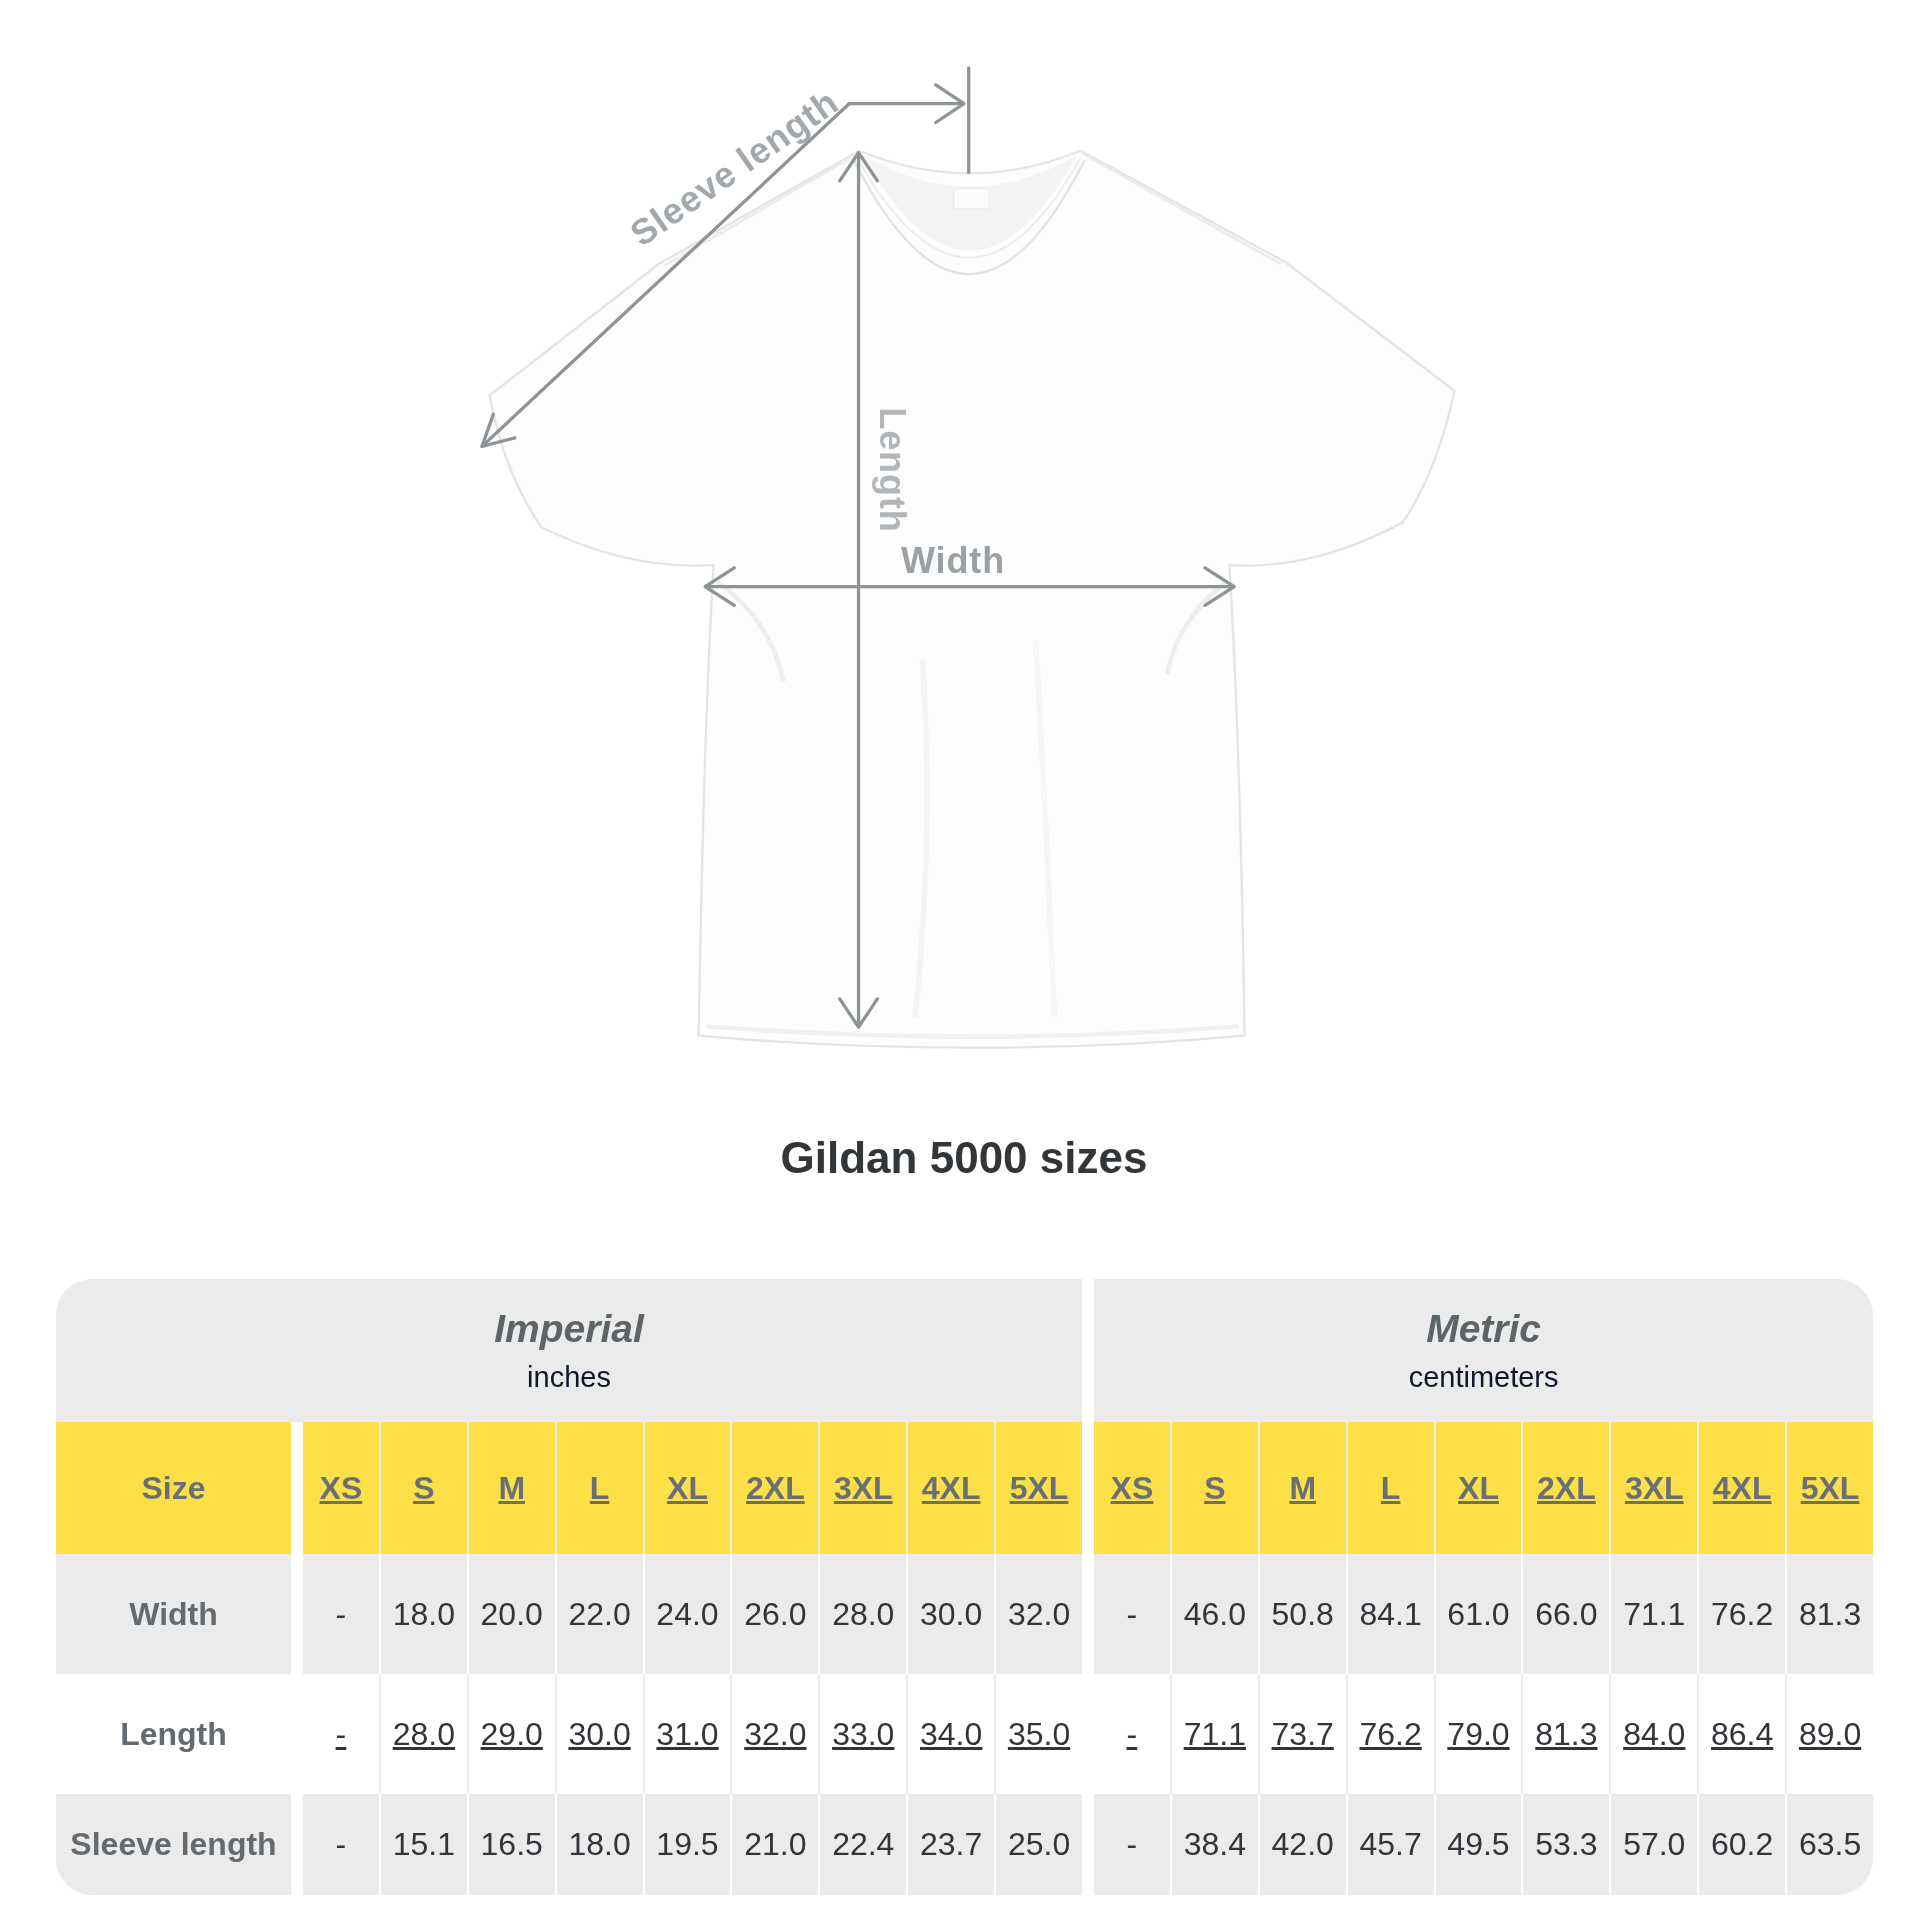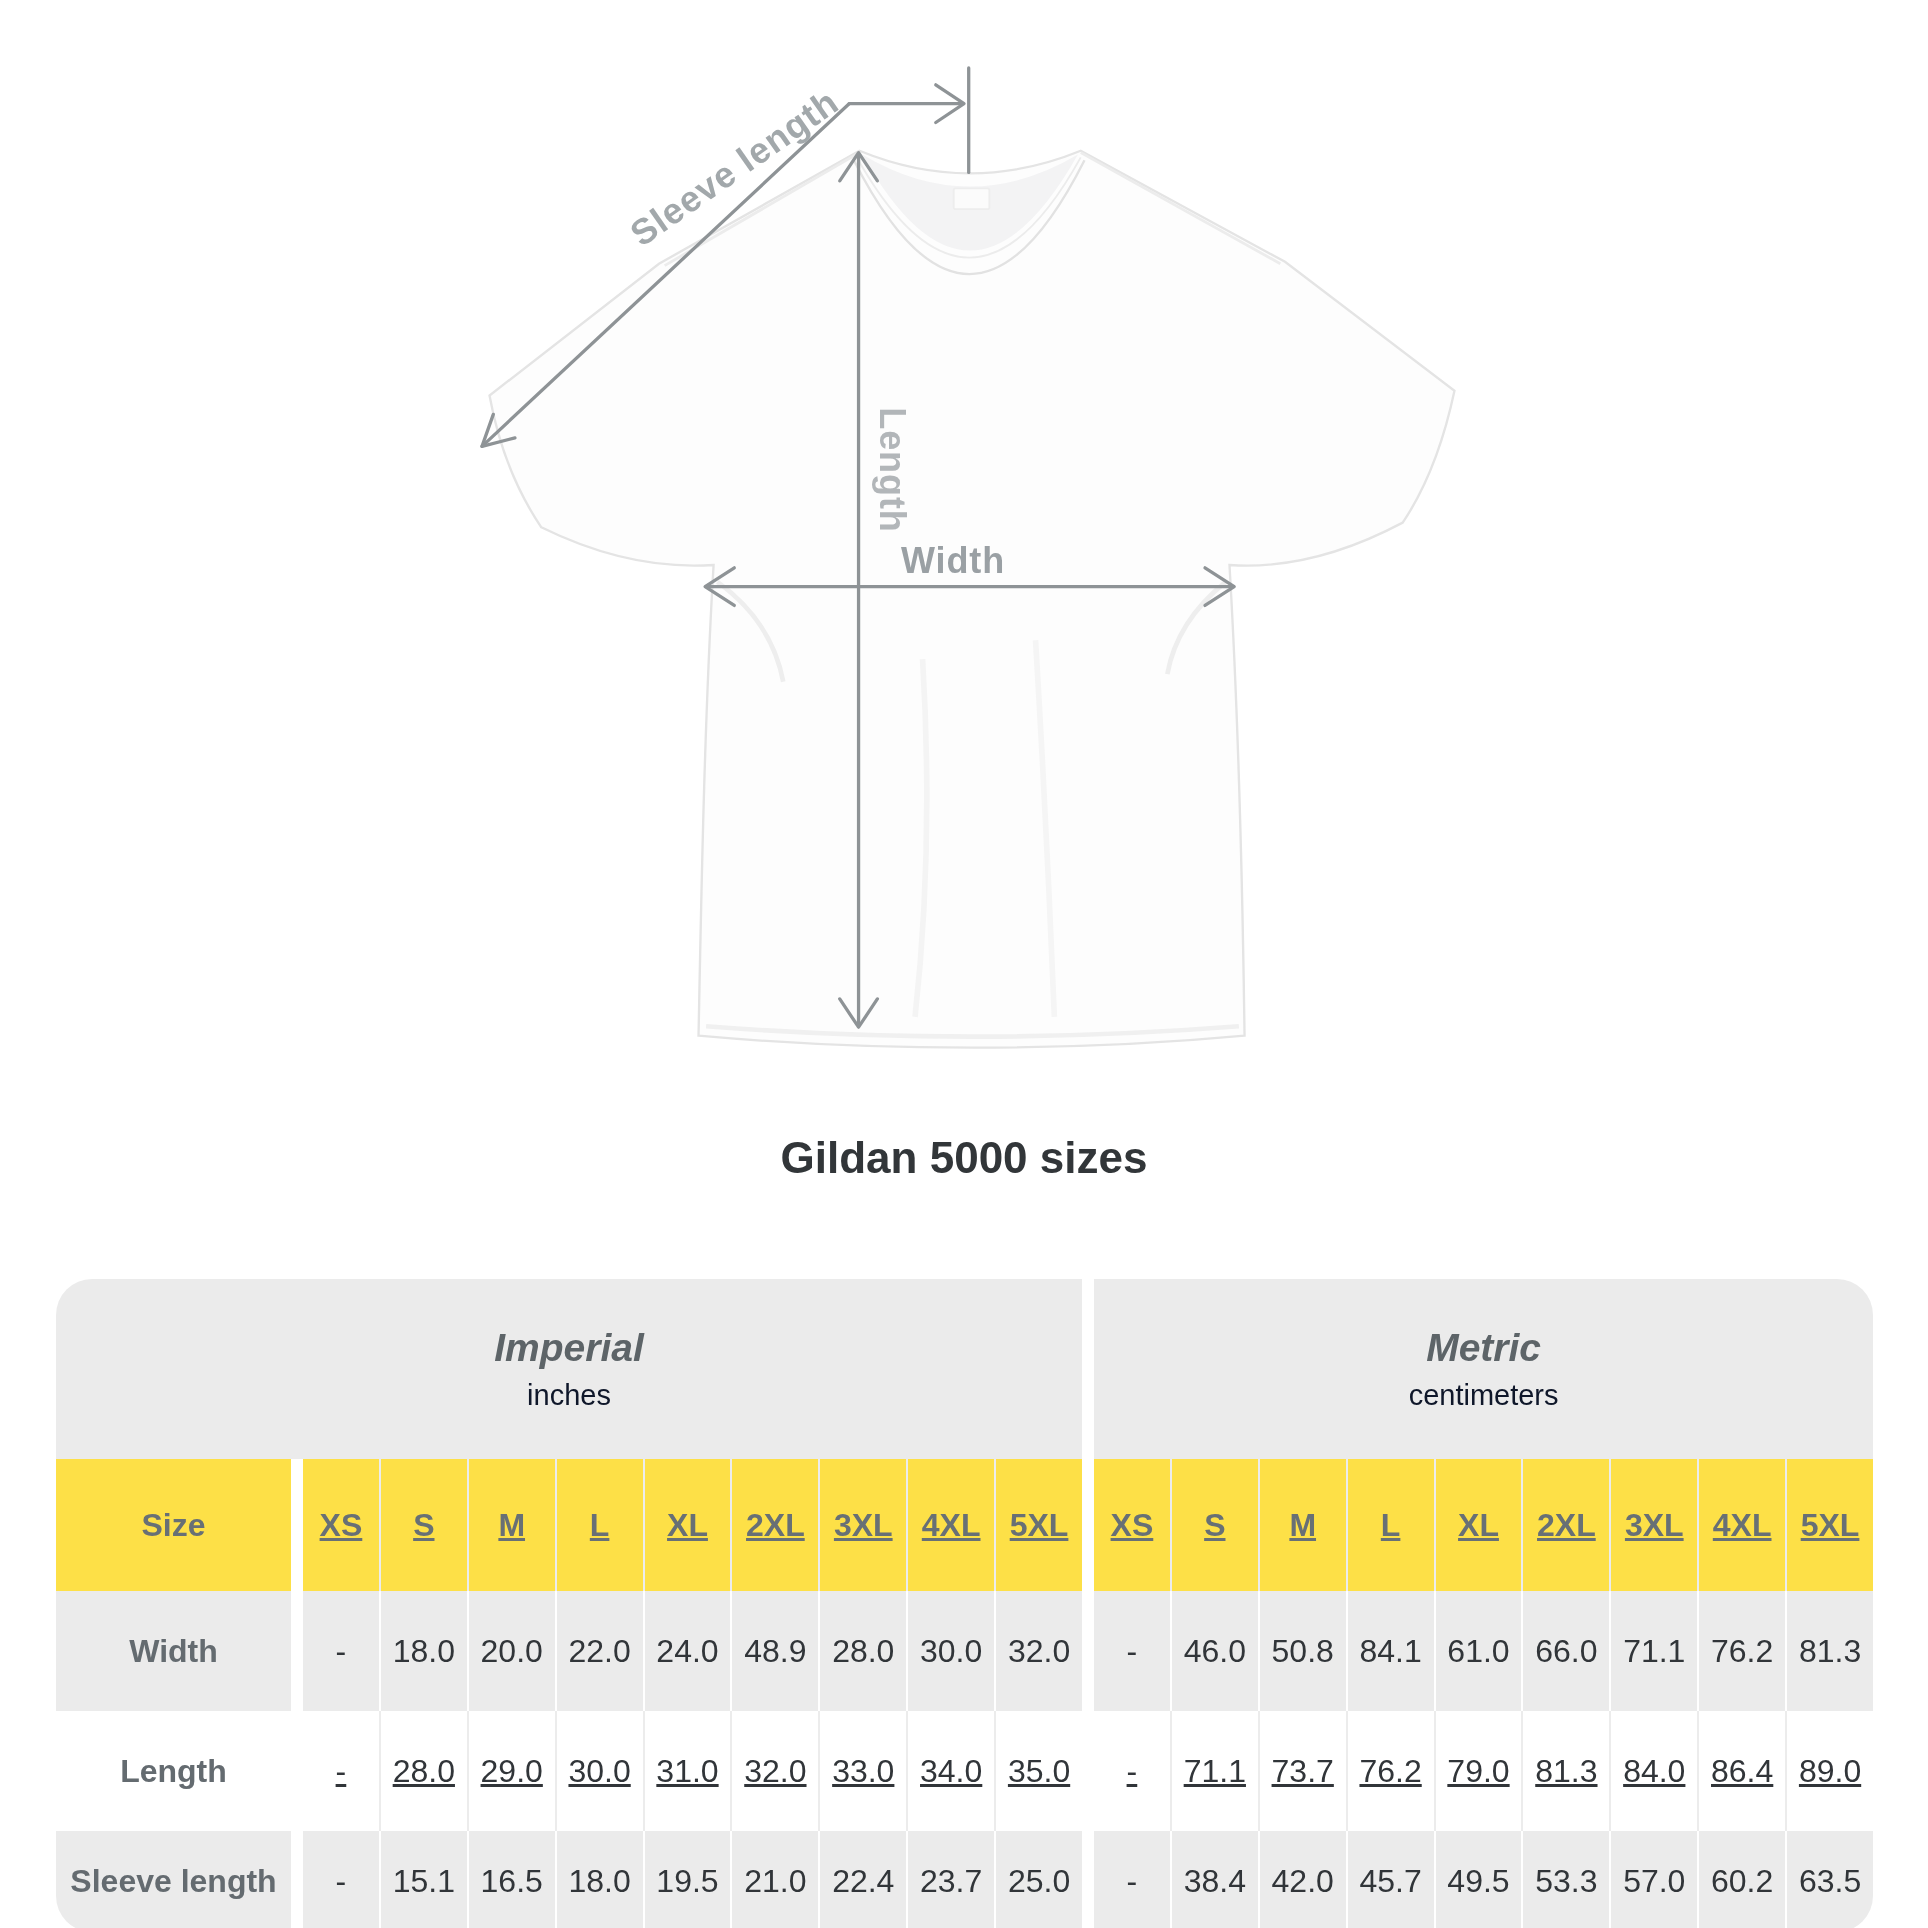--- a/index.html
+++ b/index.html
@@ -14,21 +14,21 @@
   .lbl-width{left:859px;top:540px;width:188px;color:#9aa0a4;}
 
   
   .page-title{position:absolute;left:0;top:1133px;width:100%;text-align:center;
               font-size:44px;font-weight:bold;color:#323639;}
   .page-note{position:absolute;left:0;top:1198px;width:100%;text-align:center;
              font-size:29px;font-style:italic;color:#54595d;}
 
   
   .table-wrap{position:absolute;left:56px;top:1279px;width:1817px;}
-  .band{display:flex;height:180px;text-align:right;}
+  .band{display:flex;height:143px;text-align:right;}
   .band-box{background:#ebebeb;display:flex;flex-direction:column;align-items:center;
             justify-content:center;row-gap:9.4px;}
   .band-imperial{width:1026px;border-top-left-radius:36px;margin-right:12.2px;}
   .band-metric{flex:1;border-top-right-radius:36px;}
   .band-title{font-size:39px;font-weight:bold;font-style:italic;color:#5d6468;}
   .band-sub{font-size:29px;color:#0f172a;}
 
   .trow{display:grid;grid-template-columns:235px repeat(18,1fr);align-items:stretch;}
   .trow.header{height:132px;background:#fde047;}
   .trow.r0{height:120px;background:#ebebeb;}
@@ -139,21 +139,21 @@
         <div class="cell d">5XL</div>
       </div>
 
     <div class="trow r0">
       <div class="cell label-cell">Width</div>
     <div class="cell d gapcol">-</div>
         <div class="cell d">18.0</div>
         <div class="cell d">20.0</div>
         <div class="cell d">22.0</div>
         <div class="cell d">24.0</div>
-        <div class="cell d">48.9</div>
+        <div class="cell d">26.0</div>
         <div class="cell d">28.0</div>
         <div class="cell d">30.0</div>
         <div class="cell d">32.0</div>
         <div class="cell d gapcol">-</div>
         <div class="cell d">46.0</div>
         <div class="cell d">50.8</div>
         <div class="cell d">84.1</div>
         <div class="cell d">61.0</div>
         <div class="cell d">66.0</div>
         <div class="cell d">71.1</div>

